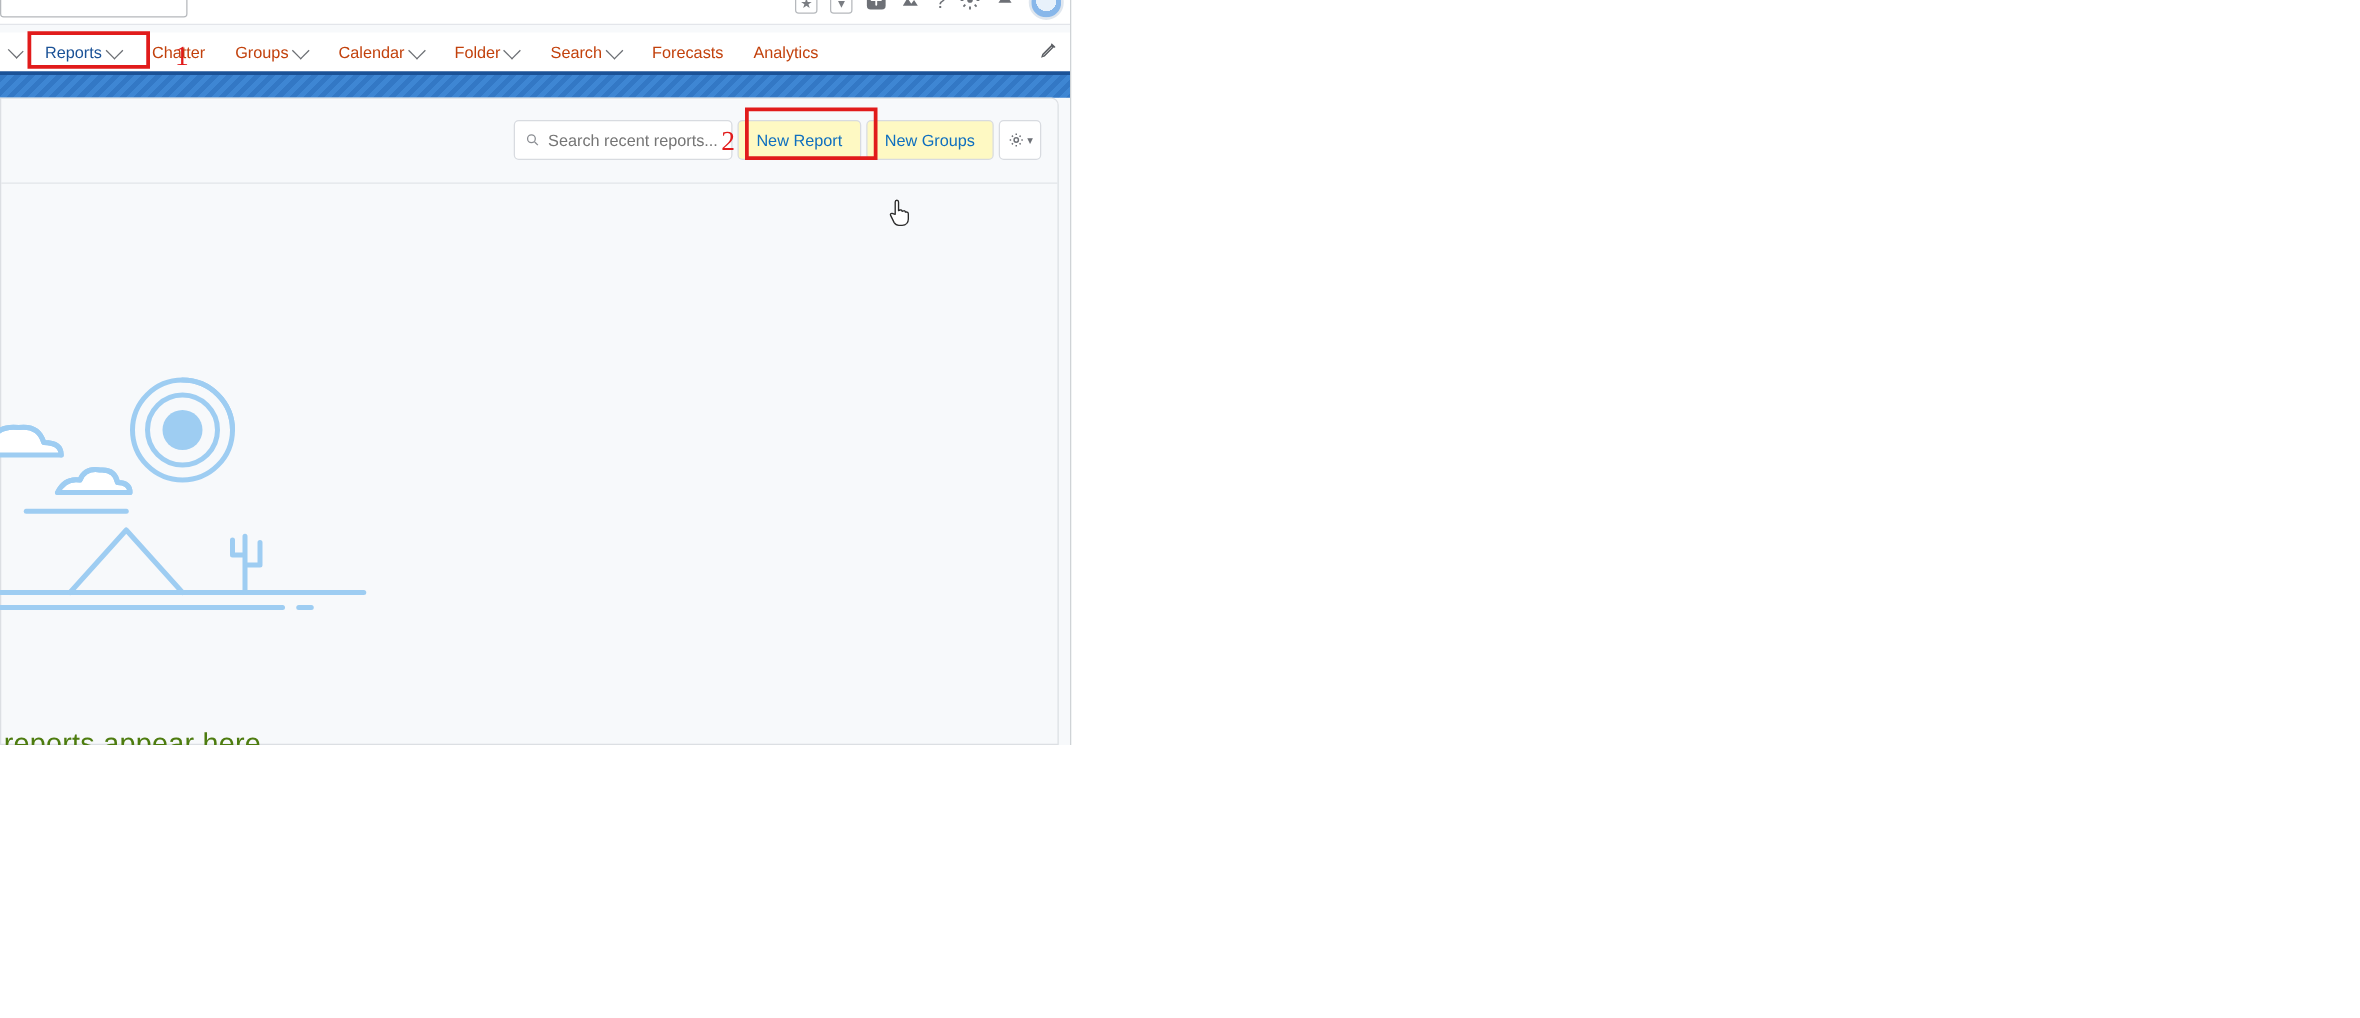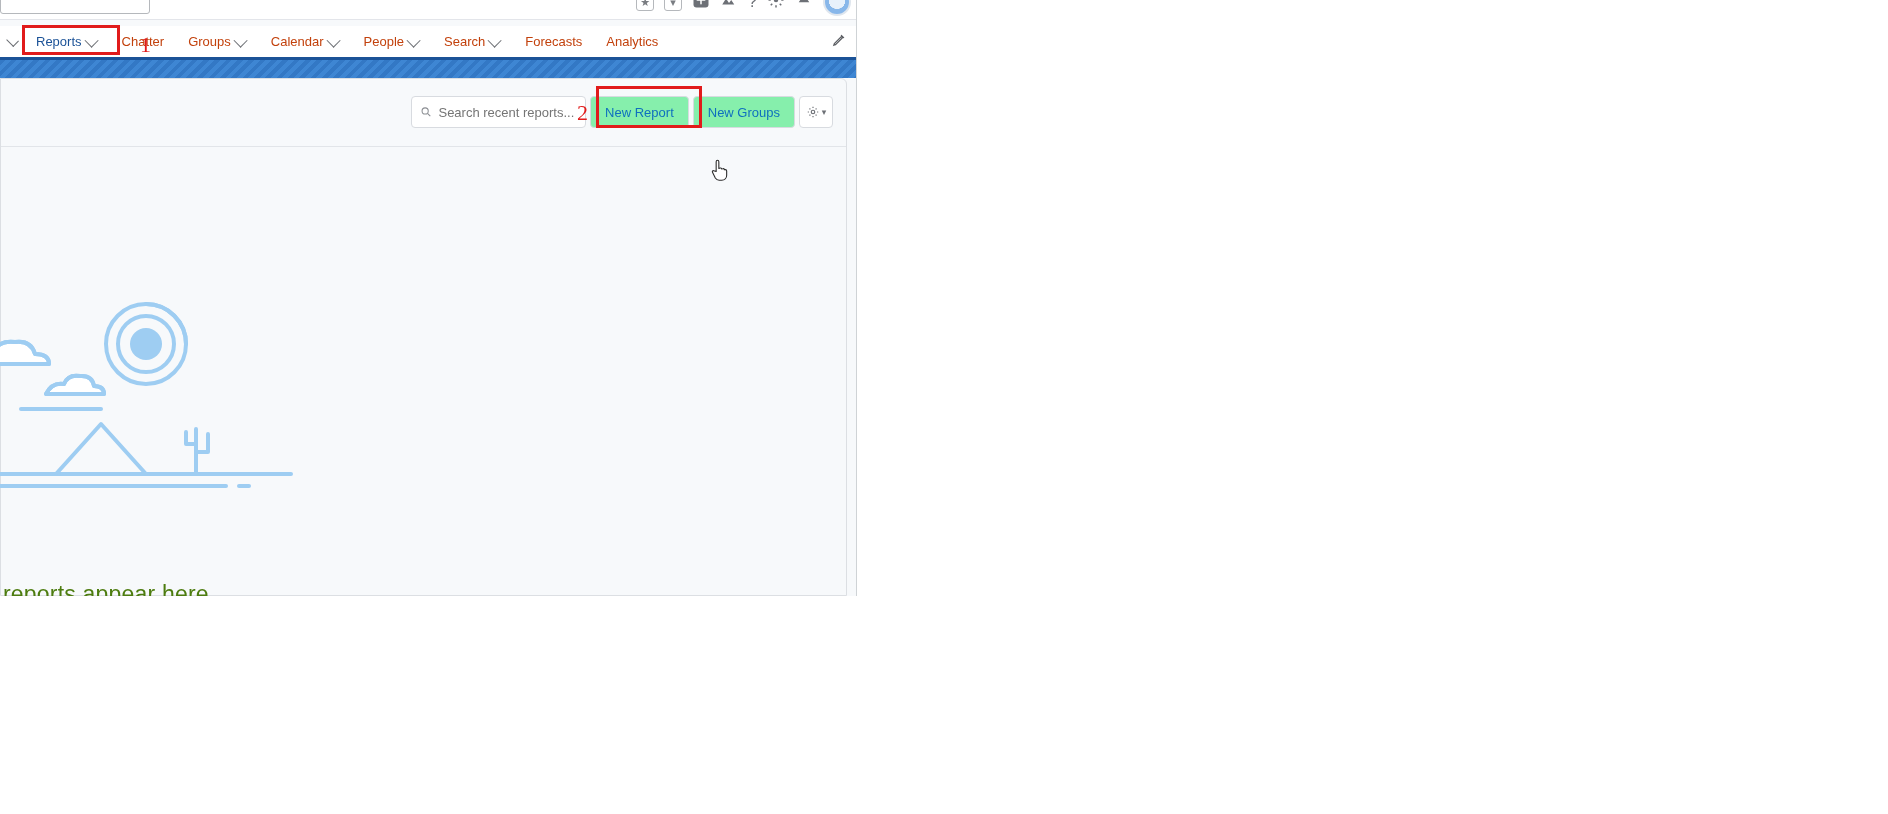--- a/index.html
+++ b/index.html
@@ -116,21 +116,21 @@
     gap:6px;
   }
   .search-box svg { width:14px; height:14px; }
   .search-box input {
     border:none; outline:none; font-size:13px; color:#555; width:100%;
     background:transparent;
   }
   .btn {
     height:32px;
     padding:0 14px;
-    background:#86efac;
+    background:#fef9c3;
     border:1px solid #d8dbe0;
     border-radius:4px;
     color:#0f6fbf;
     font-size:13px;
     display:flex; align-items:center; justify-content:center;
     cursor:pointer;
     white-space:nowrap;
   }
   .gear-btn {
     height:32px;width:34px;
@@ -240,21 +240,21 @@
     </div>
     <div class="nav-item">
       <span>Groups</span>
       <span class="nav-caret"></span>
     </div>
     <div class="nav-item">
       <span>Calendar</span>
       <span class="nav-caret"></span>
     </div>
     <div class="nav-item">
-      <span>People</span>
+      <span>Folder</span>
       <span class="nav-caret"></span>
     </div>
     <div class="nav-item">
       <span>Search</span>
       <span class="nav-caret"></span>
     </div>
     <div class="nav-item">
       <span>Forecasts</span>
     </div>
     <div class="nav-item">

